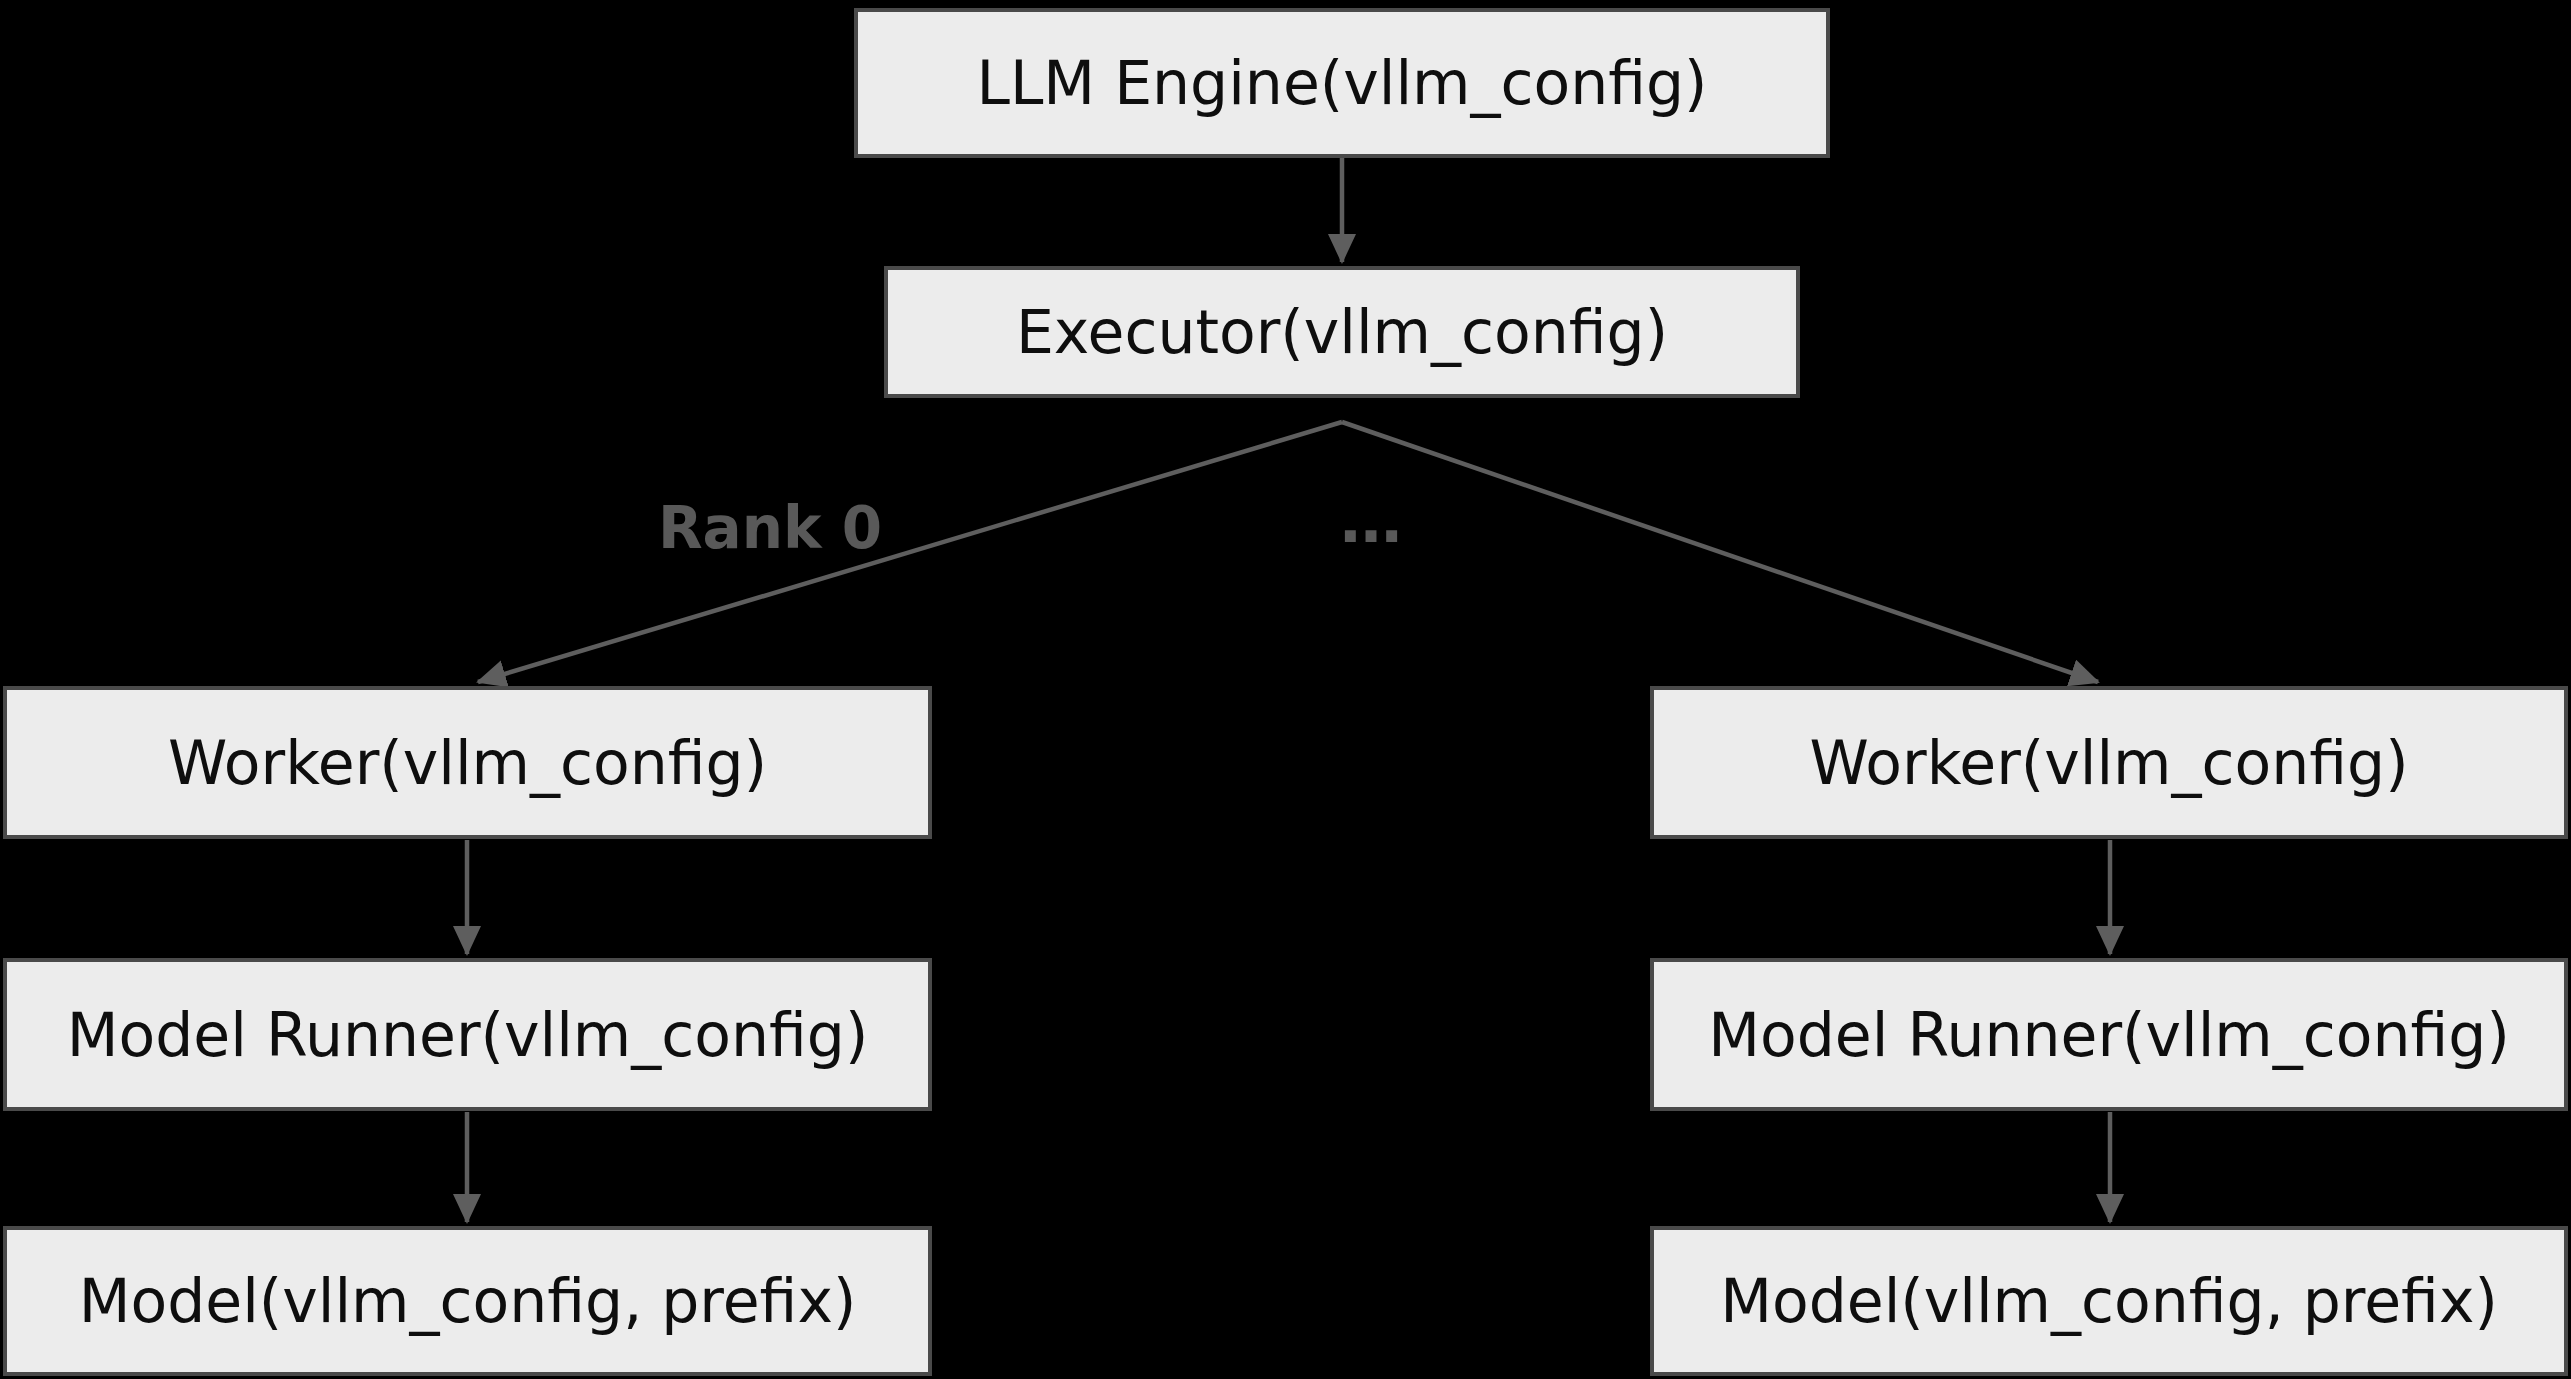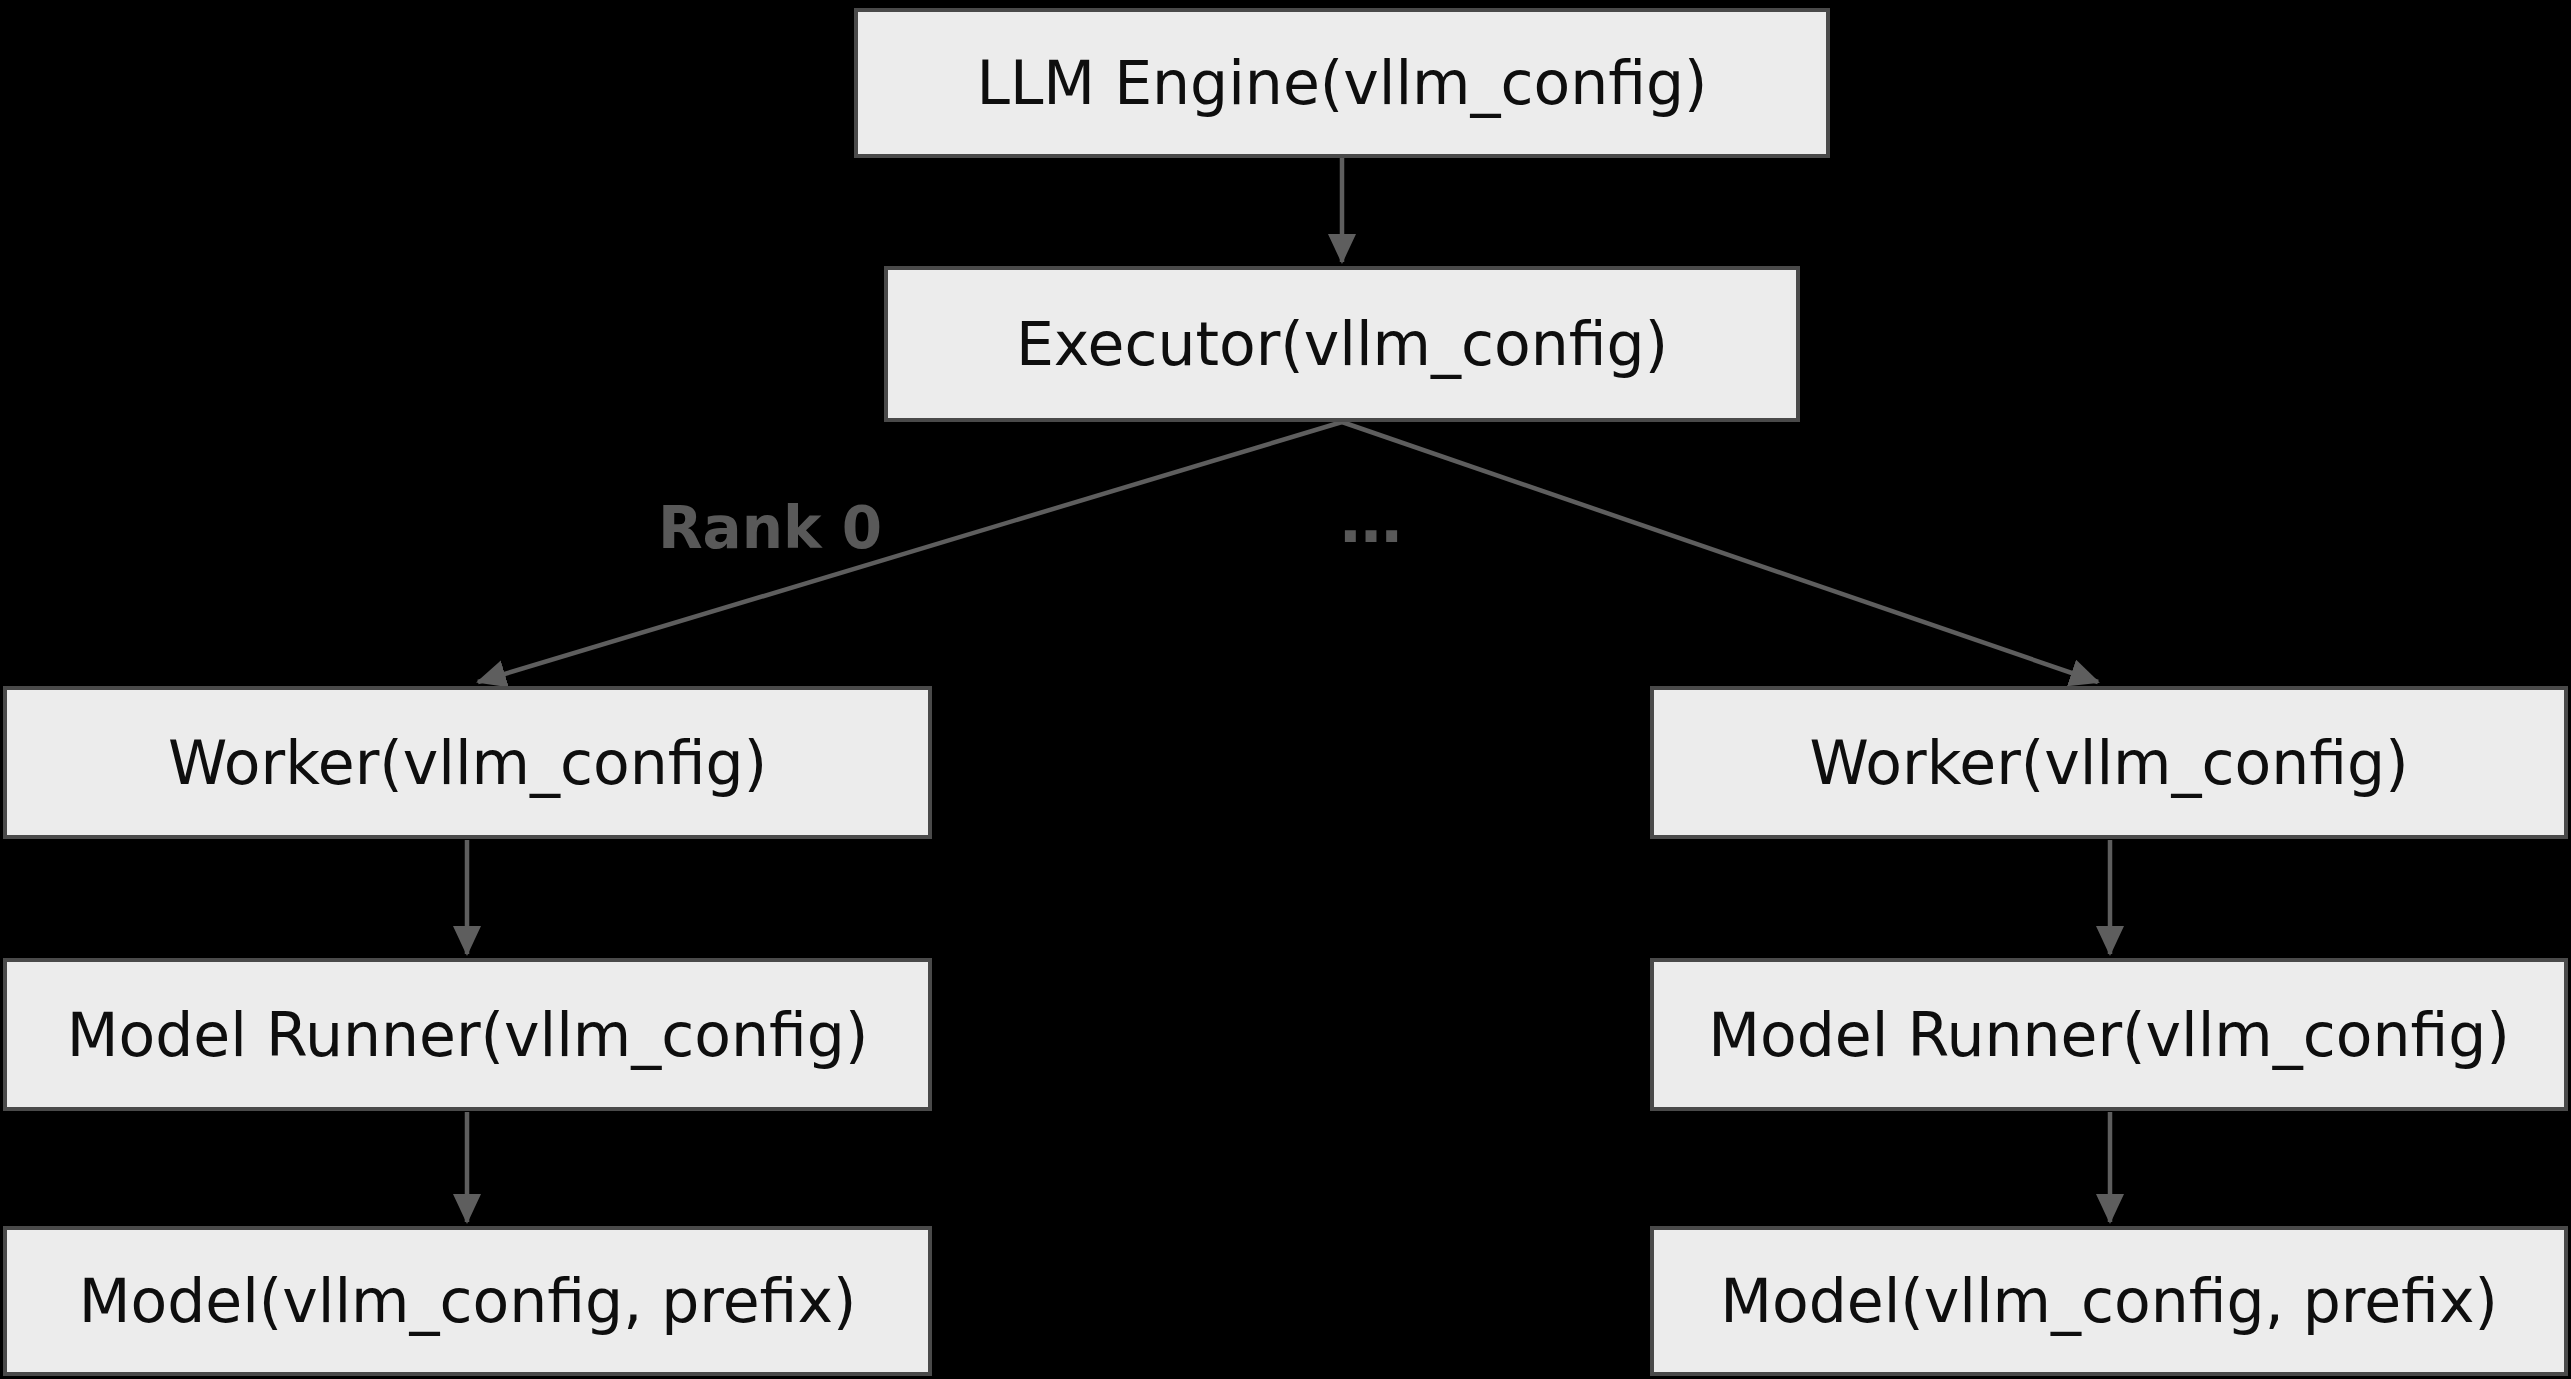--- a/index.html
+++ b/index.html
@@ -29,21 +29,21 @@
     border:4px solid var(--box-border);
     display:flex;align-items:center;justify-content:center;
     color:var(--text);
     font-size:60px;
     font-weight:500;
     letter-spacing:0px;
     white-space:nowrap;
   }
   
   .n-llm-engine   {left:854px;  top:8px;    width:976px; height:150px;}
-  .n-executor     {left:884px;  top:266px;  width:916px; height:156px;}
+  .n-executor     {left:884px;  top:266px;  width:916px; height:132px;}
   
   .n-worker-0     {left:3px;    top:686px;  width:929px; height:153px;}
   .n-model-runner-0{left:3px;   top:958px;  width:929px; height:153px;}
   .n-model-0      {left:3px;    top:1226px; width:929px; height:150px;}
   
   .n-worker-n     {left:1650px; top:686px;  width:918px; height:153px;}
   .n-model-runner-n{left:1650px;top:958px;  width:918px; height:153px;}
   .n-model-n      {left:1650px; top:1226px; width:918px; height:150px;}
 
   .edge-label{

